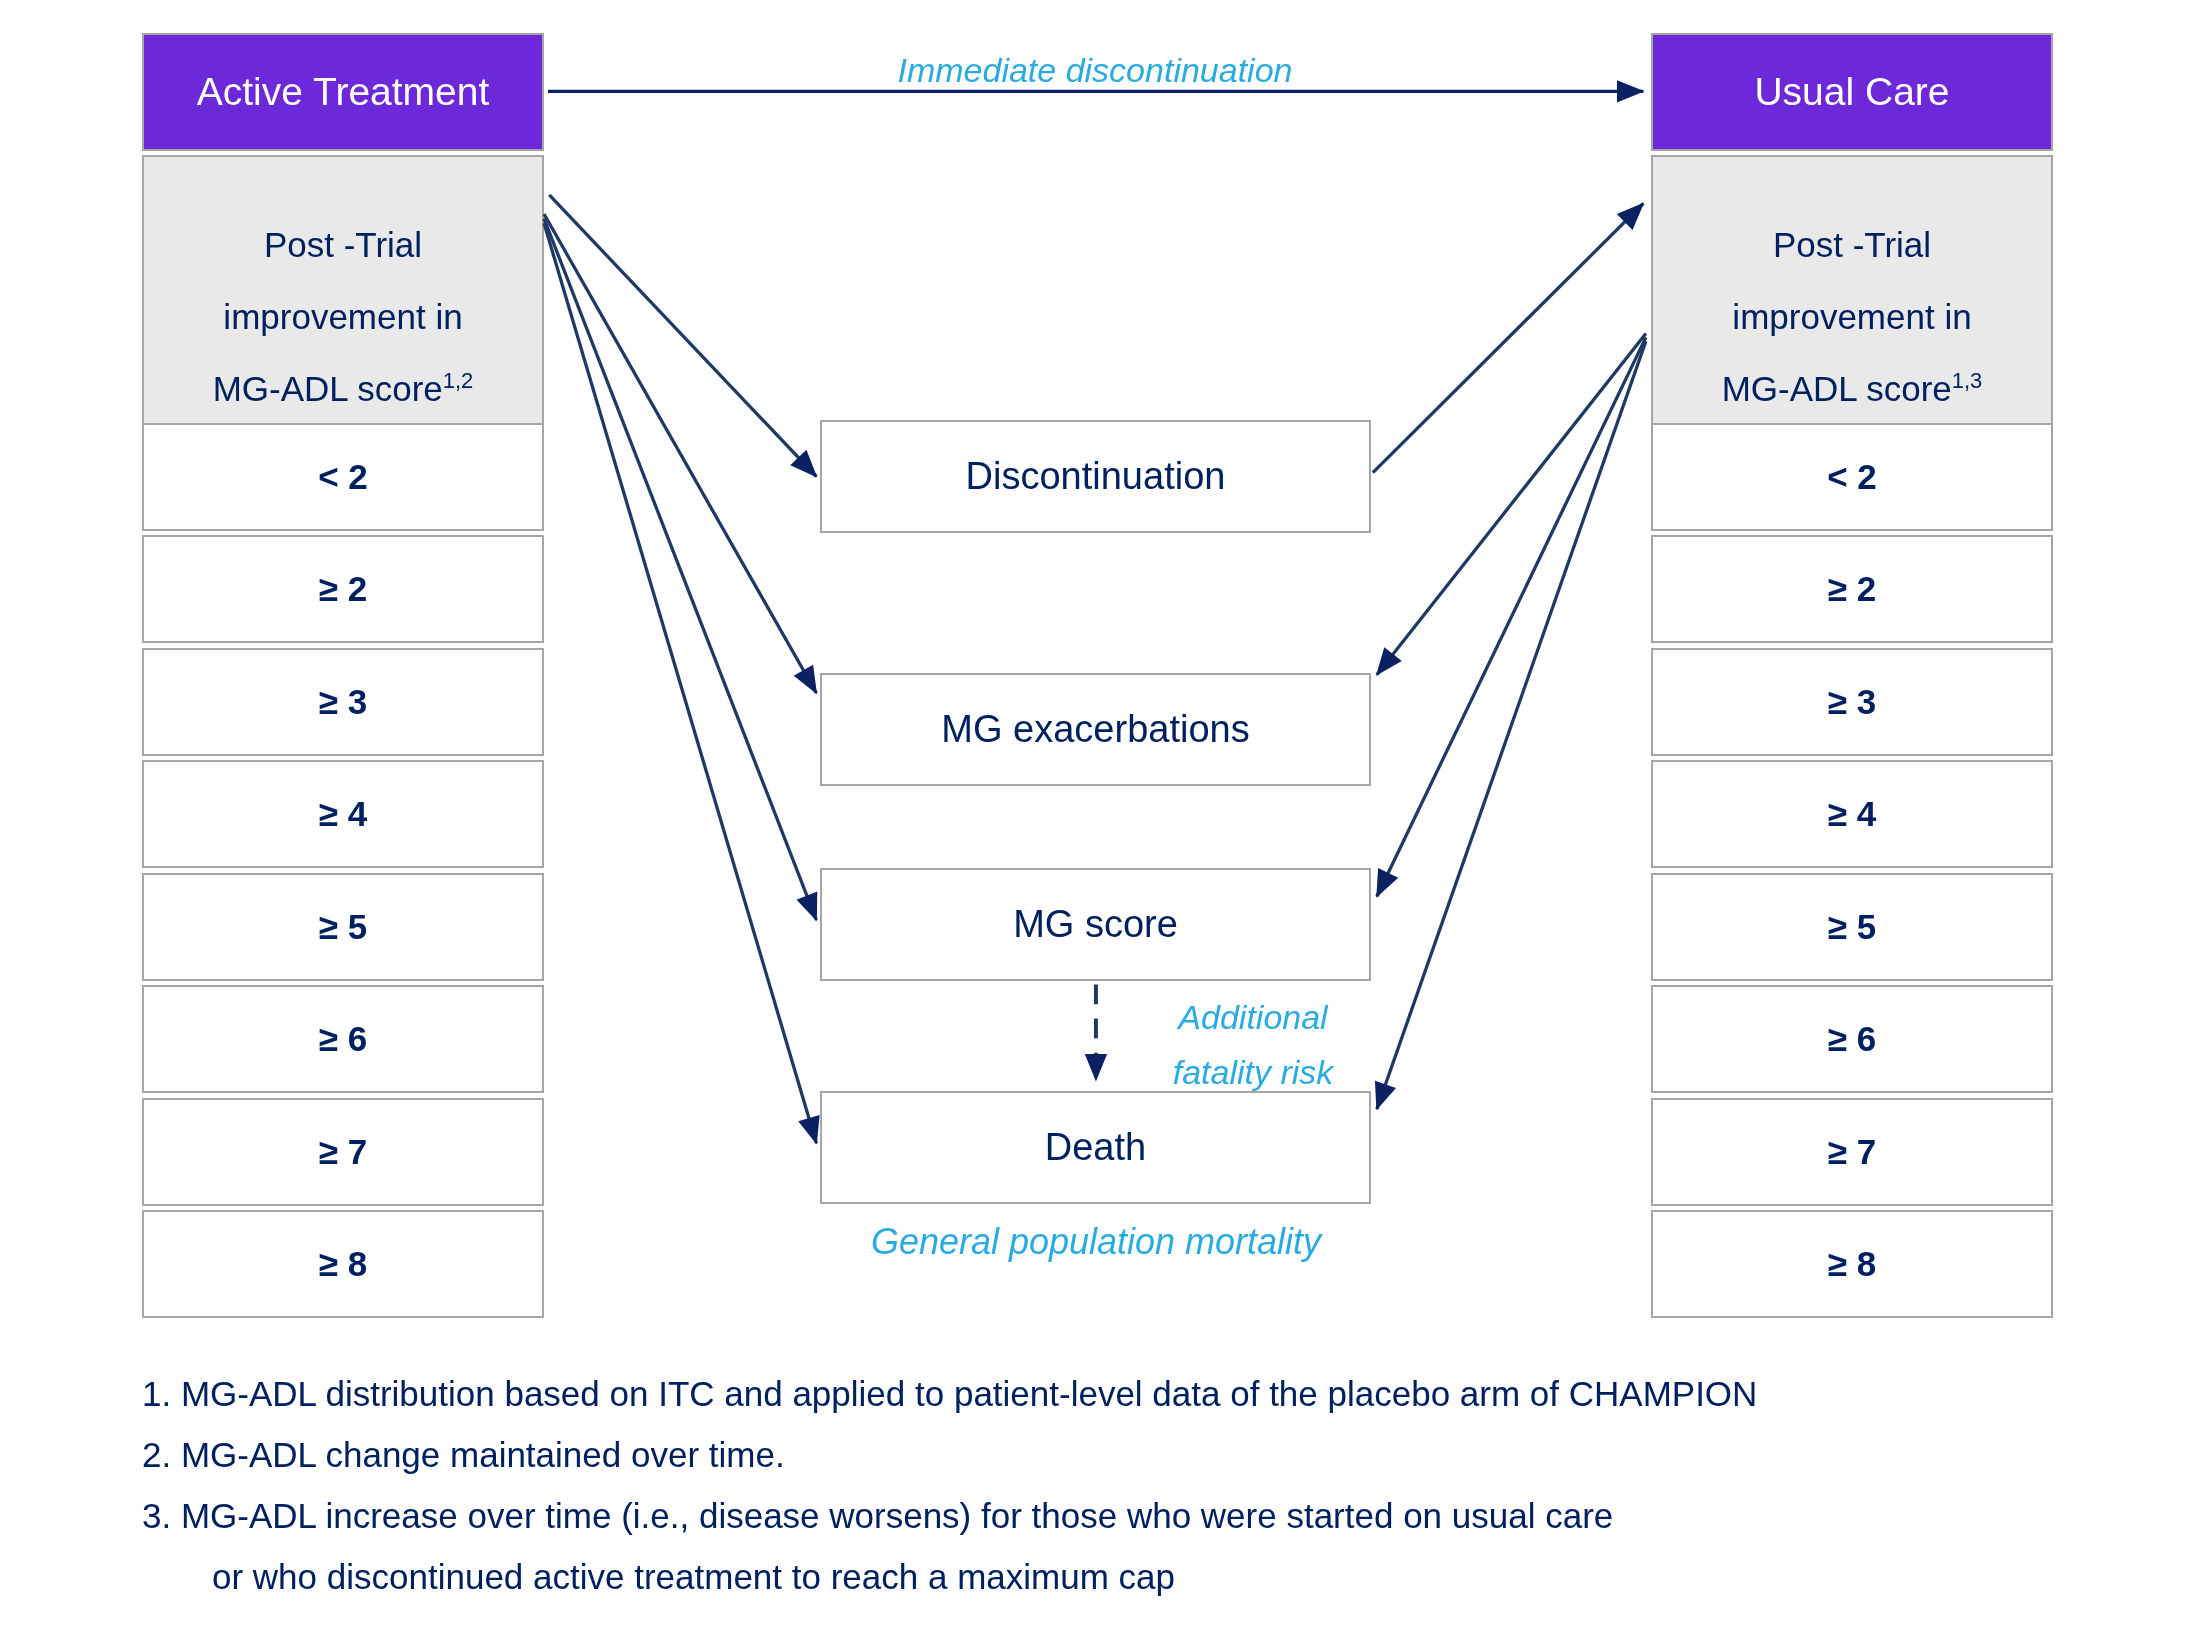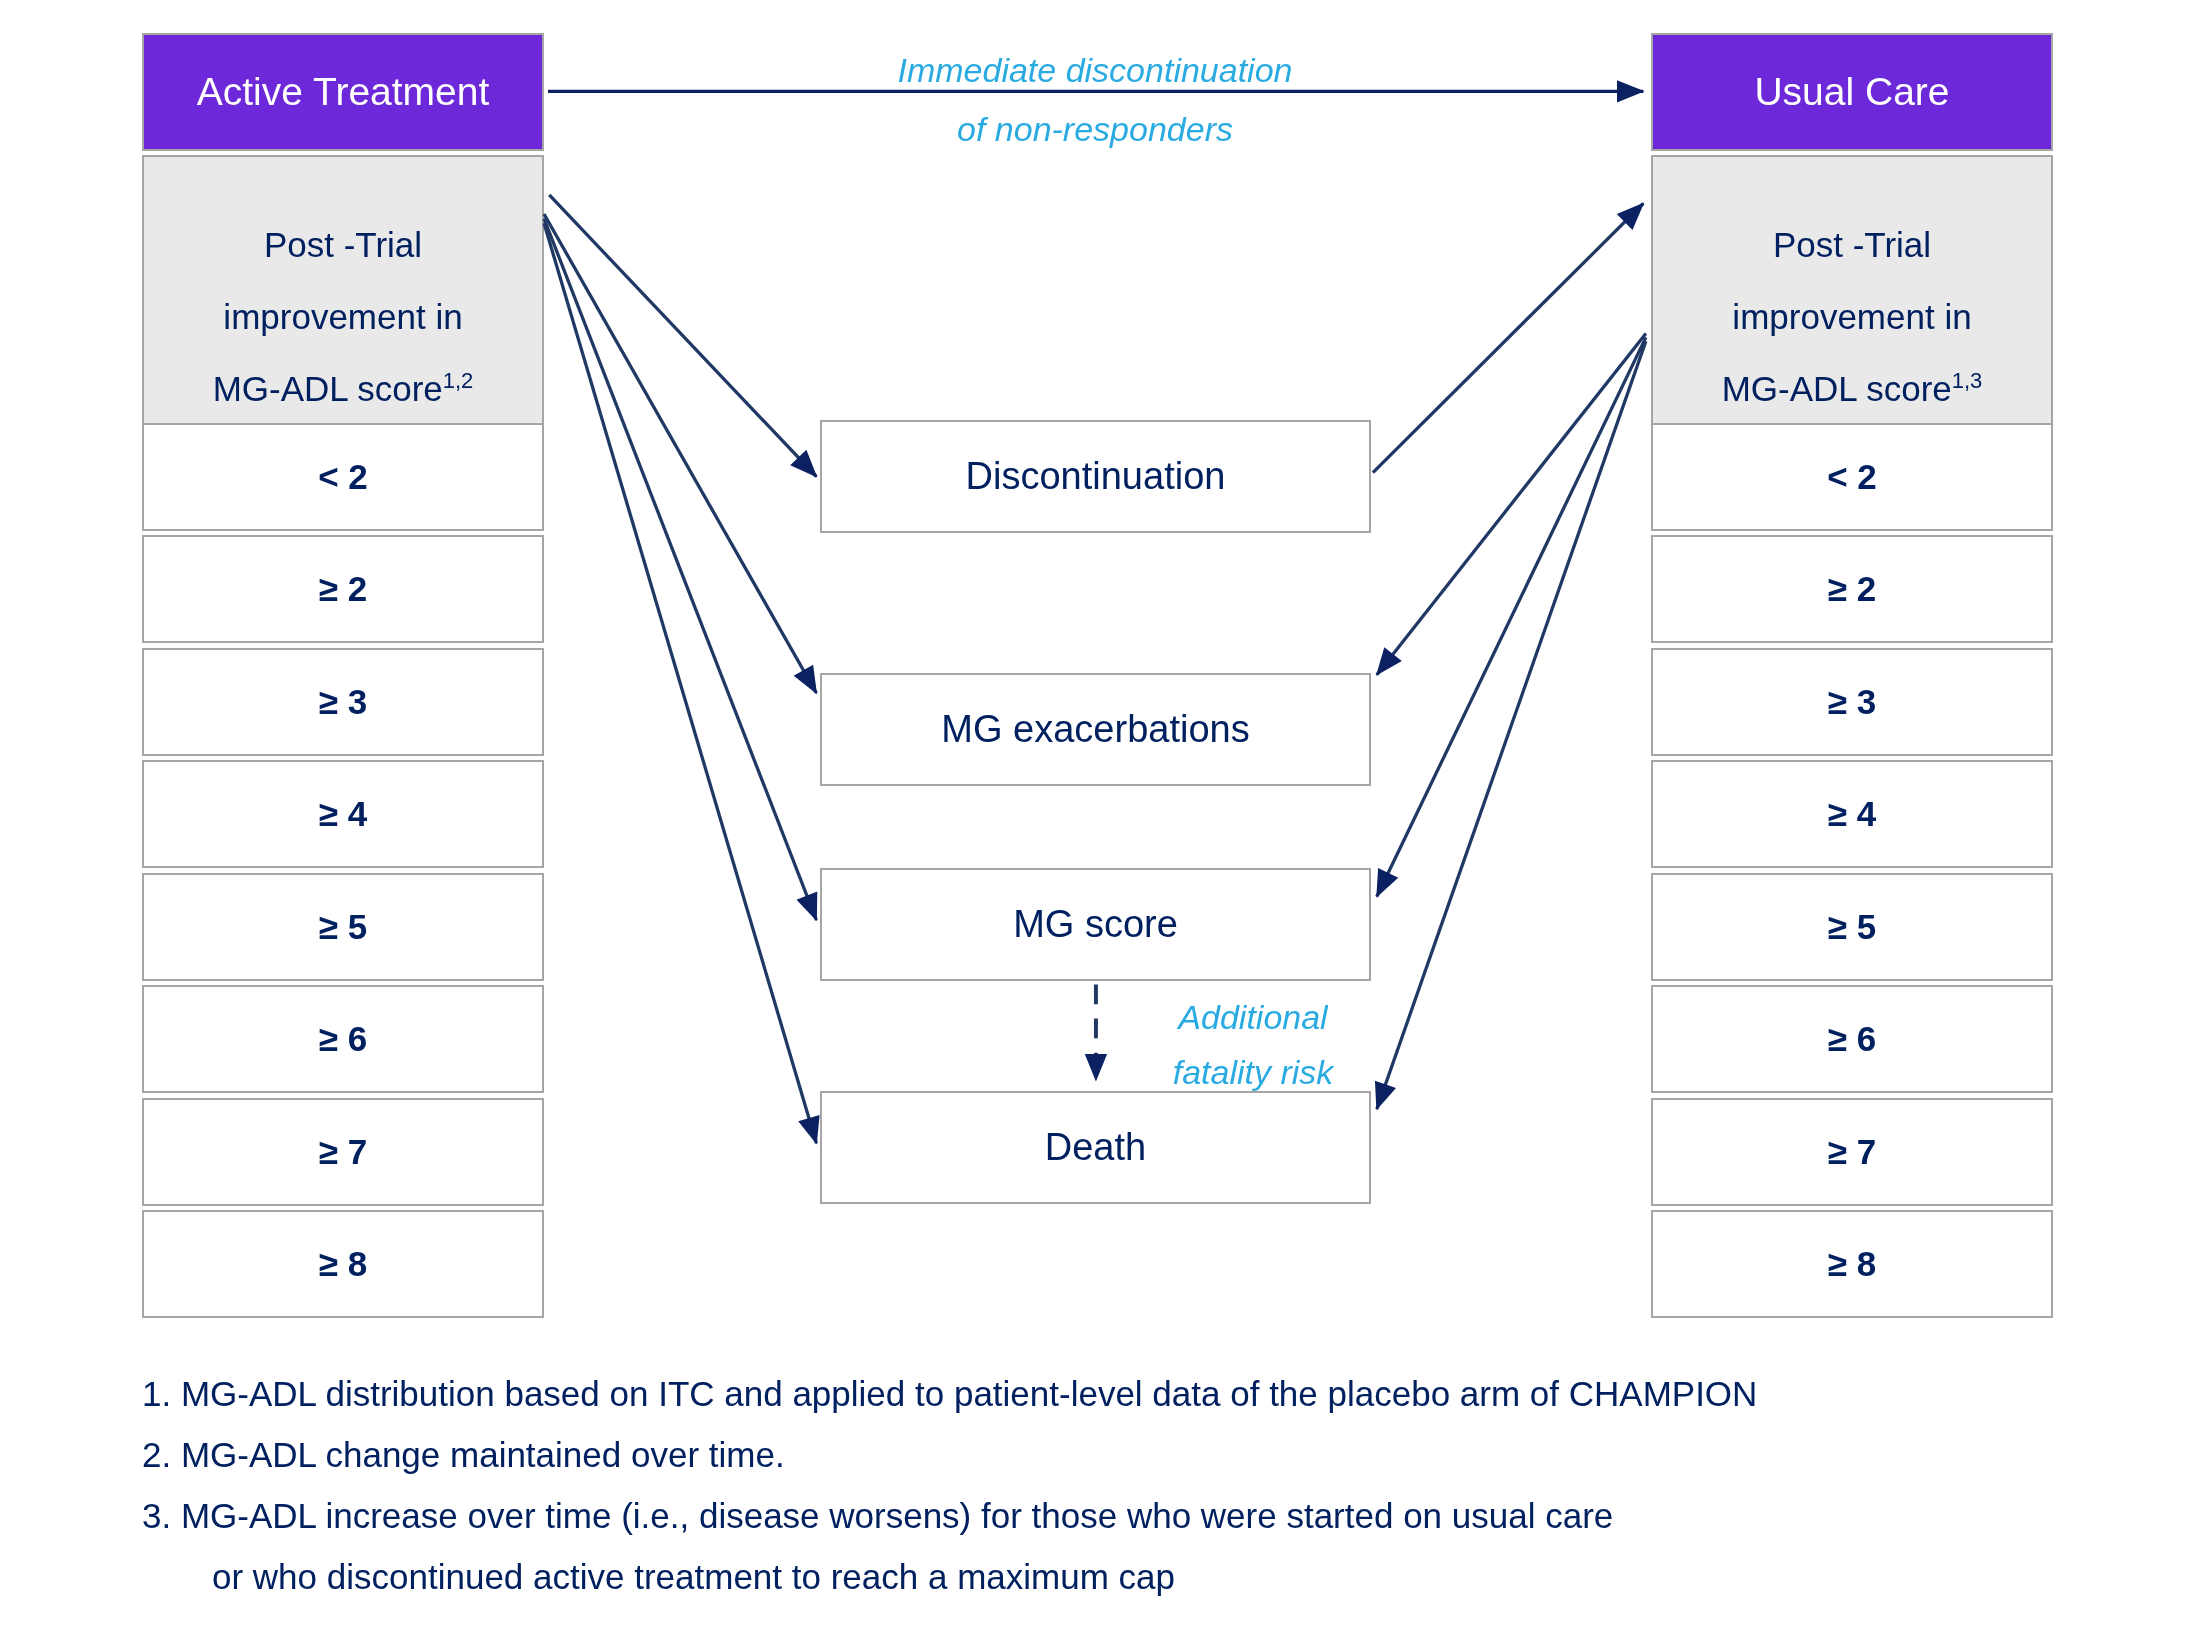--- a/index.html
+++ b/index.html
@@ -98,26 +98,26 @@
   </div>
 
   <div class="hstate" style="top:420px;">Discontinuation</div>
   <div class="hstate" style="top:645px;margin-top:28px;">MG exacerbations</div>
   <div class="hstate" style="top:868px;">MG score</div>
   <div class="hstate" style="top:1091px;">Death</div>
 
   <div class="note" style="left:767px; top:43px;  width:656px;">
     <div>Immediate discontinuation</div>
   </div>
-  <div class="note" style="left:767px; top:102px; width:656px;">
-    <div>of non-responders</div>
-  </div>
   <div class="note" style="left:1135px; top:990px; width:236px;">
     <div>Additional</div>
     <div>fatality risk</div>
+  </div>
+  <div class="note" style="left:768px; top:1214px; width:656px; font-size:36px;">
+    <div>General population mortality</div>
   </div>
 
   <div class="footnotes">
     <div>1. MG-ADL distribution based on ITC and applied to patient-level data of the placebo arm of CHAMPION</div>
     <div>2. MG-ADL change maintained over time.</div>
     <div>3. MG-ADL increase over time (i.e., disease worsens) for those who were started on usual care</div>
     <div class="indent">or who discontinued active treatment to reach a maximum cap</div>
   </div>
 
   <svg class="arrows" width="2205" height="1646" viewBox="0 0 3360 2508">

